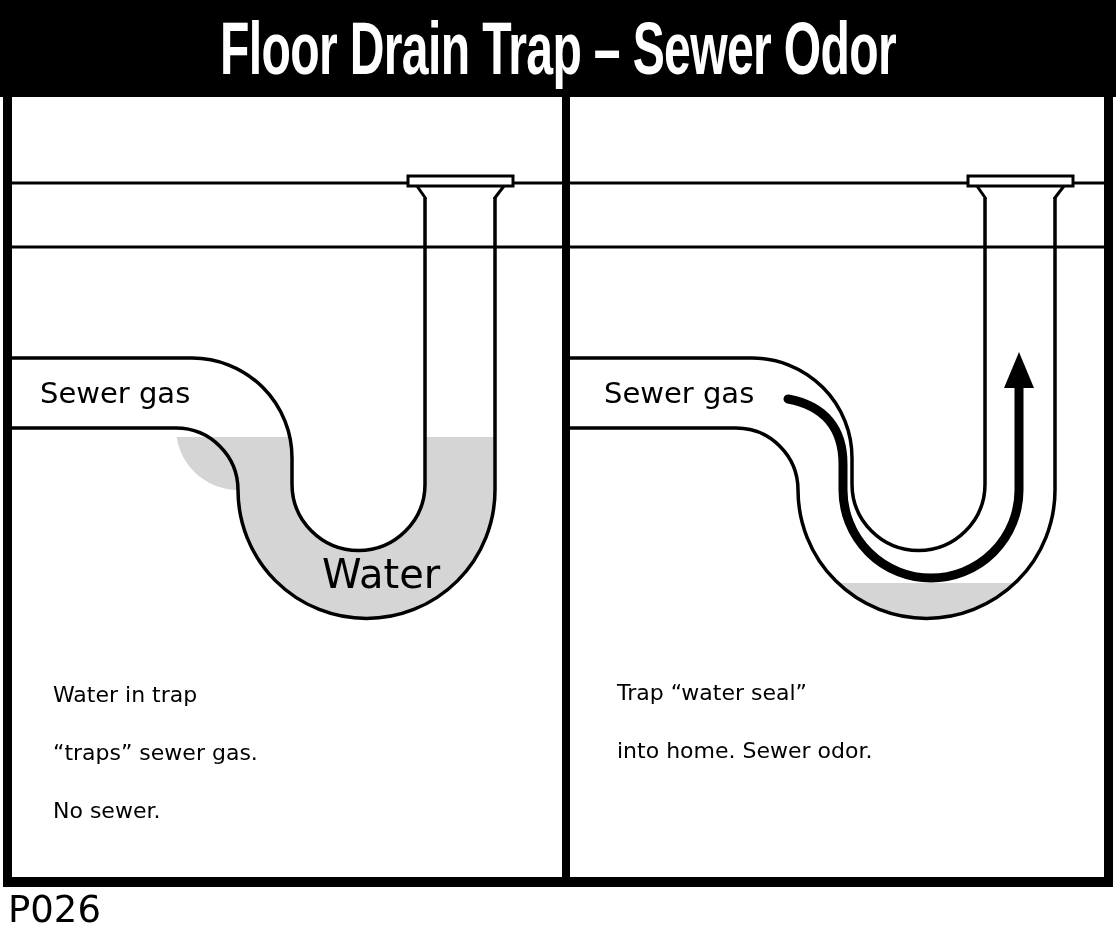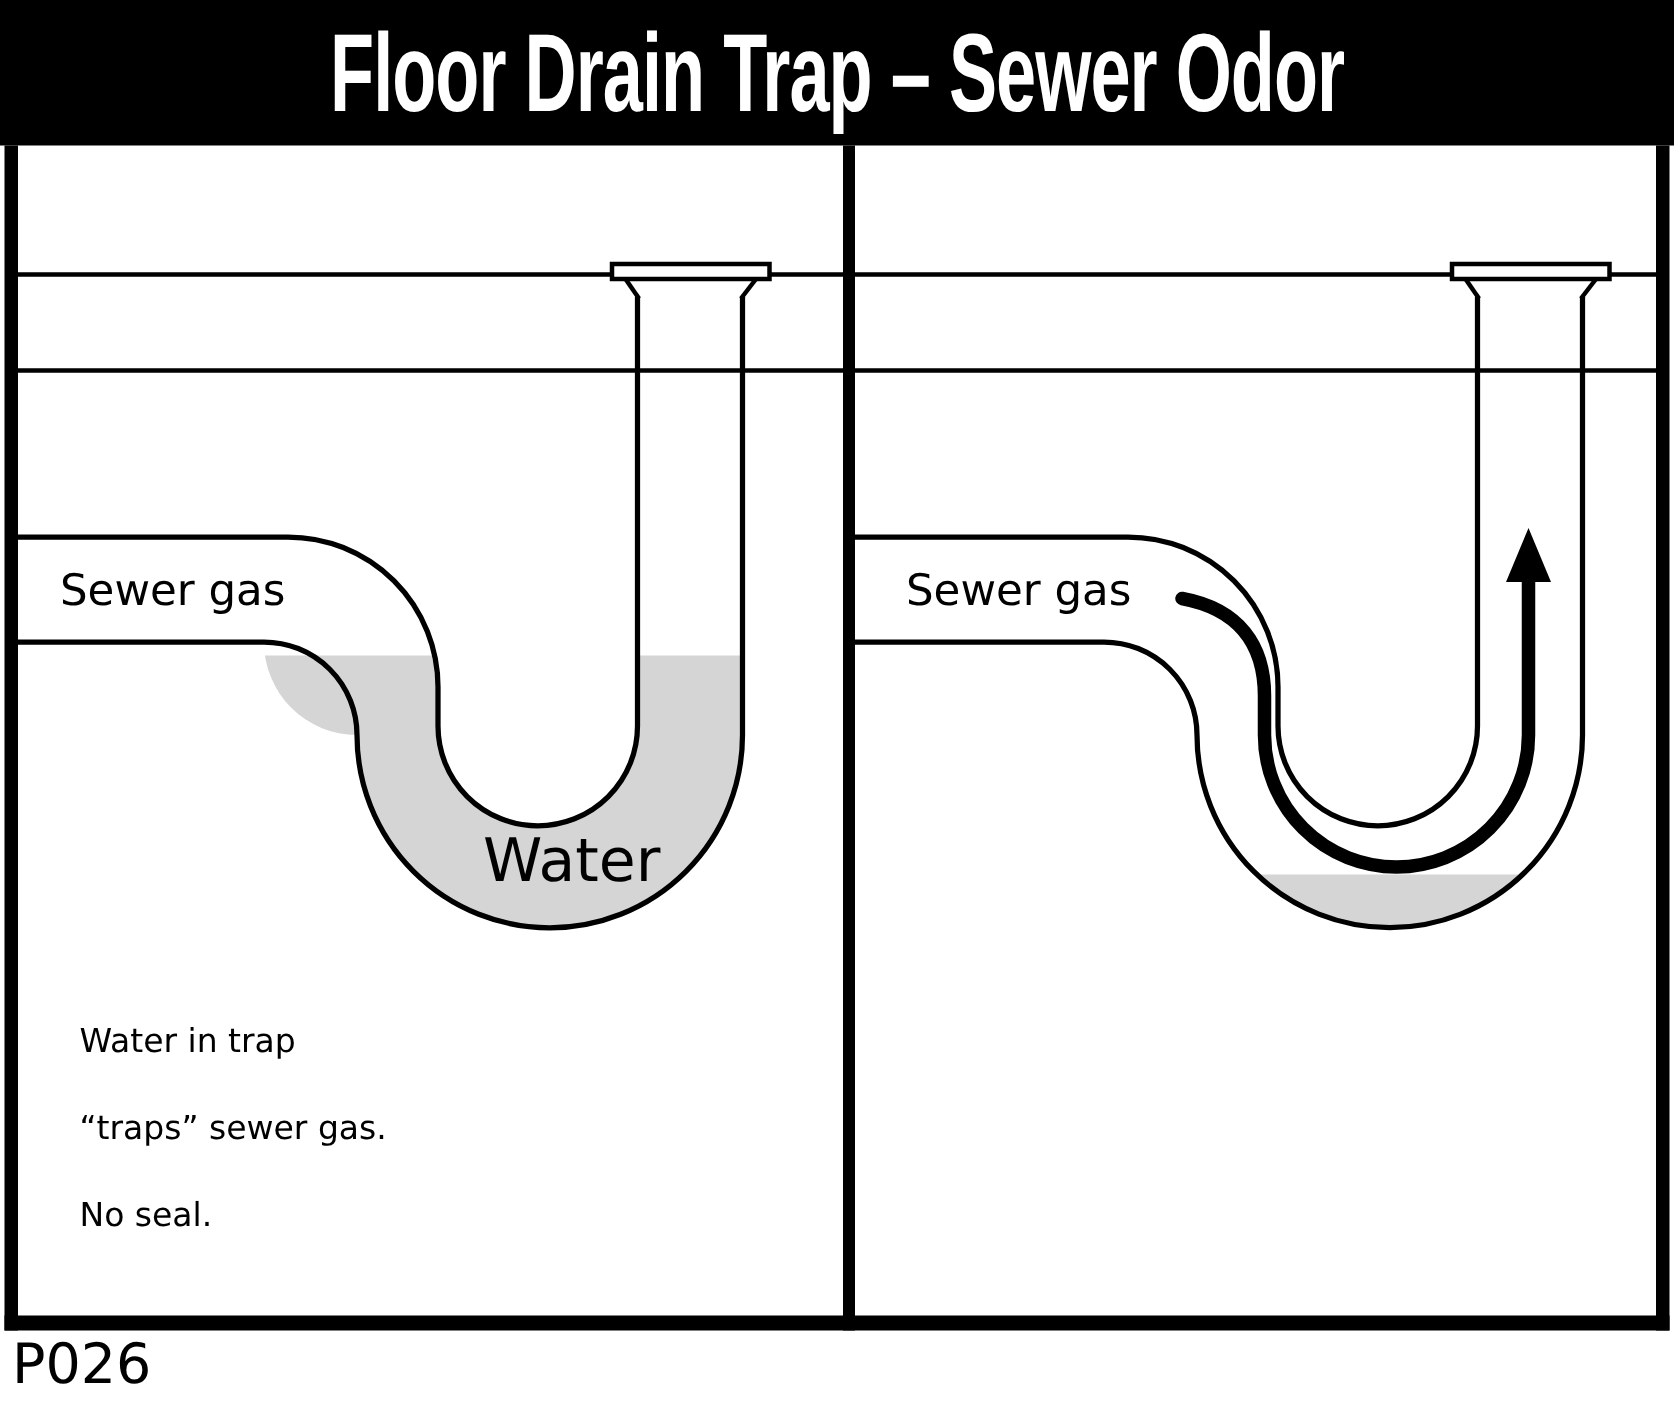--- a/index.html
+++ b/index.html
@@ -88,21 +88,23 @@
   </svg>
 
 
   <div class="hand sewer-gas-left">Sewer gas</div>
   <div class="hand sewer-gas-right">Sewer gas</div>
   <div class="hand water-label">Water</div>
 
   <div class="caption caption-left">
     <div>Water in trap</div>
     <div>“traps” sewer gas.</div>
-    <div>No seal.</div>
+    <div>No sewer.</div>
   </div>
 
   <div class="caption caption-right">
+    <div>Trap “water seal”</div>
+    <div>into home. Sewer odor.</div>
   </div>
 
   <div class="hand code">P026</div>
 
 </div>
 
 </body></html>

